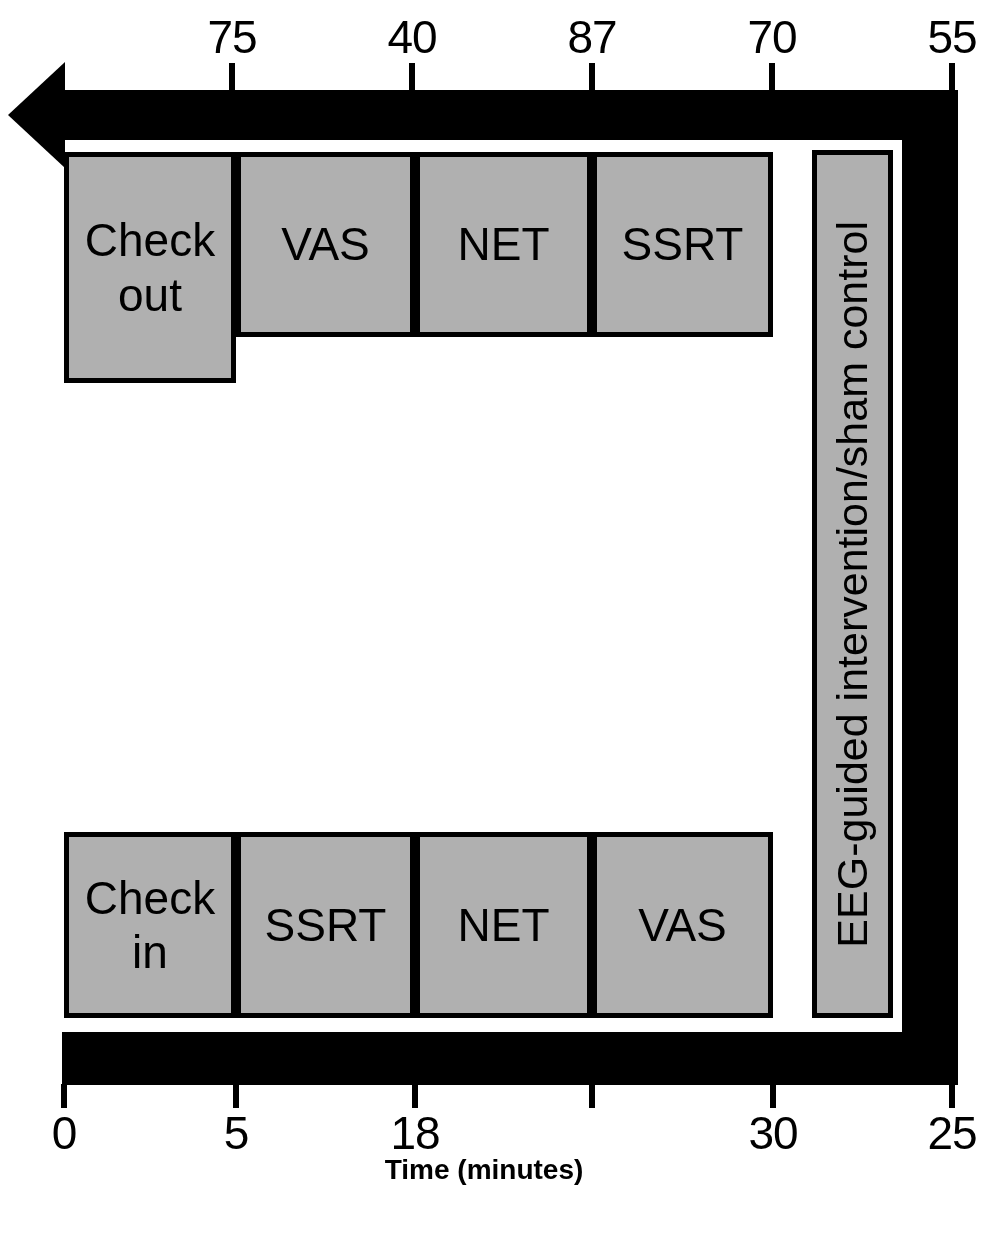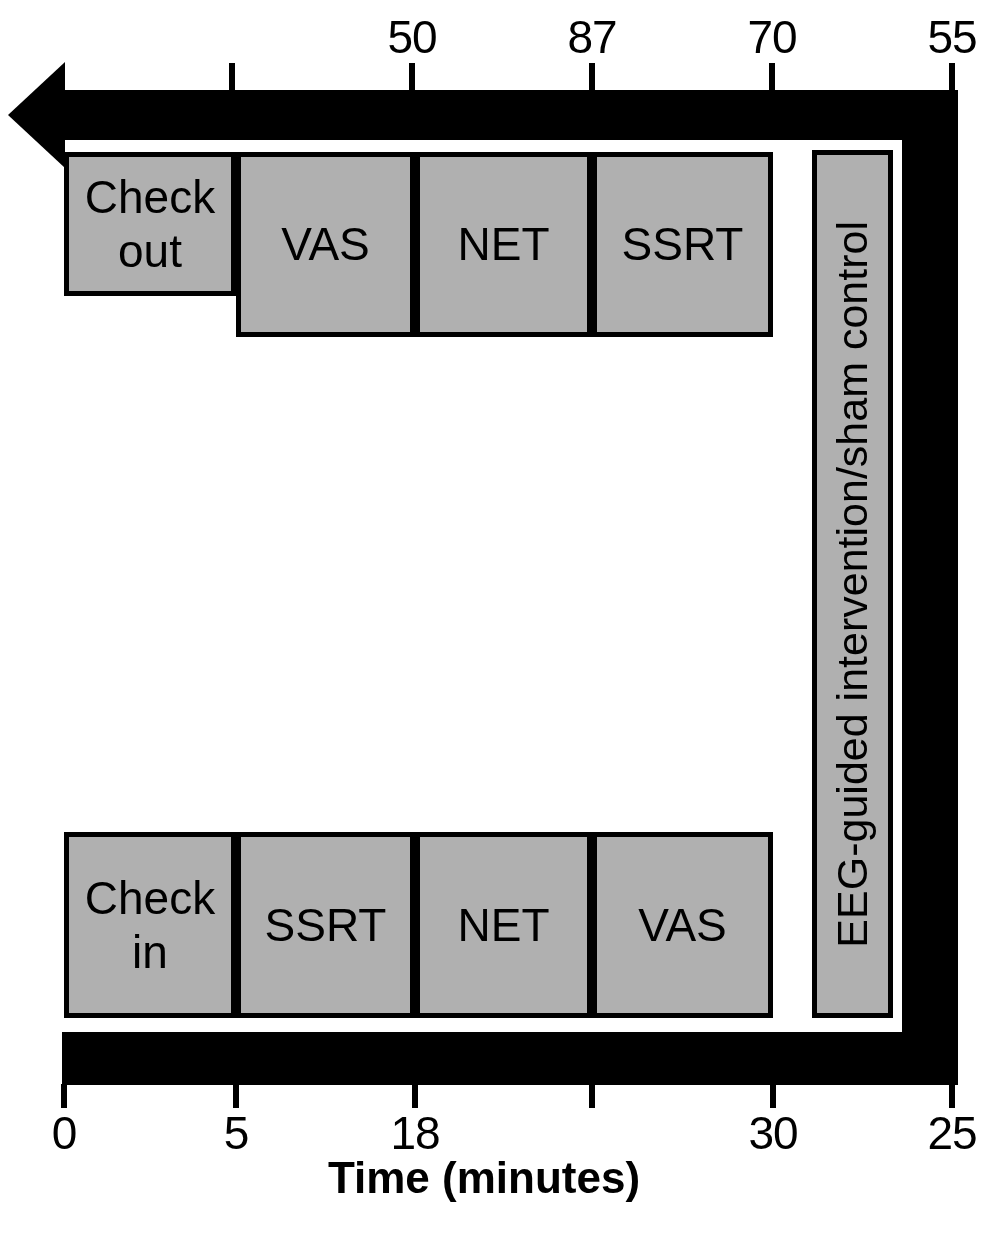--- a/index.html
+++ b/index.html
@@ -26,51 +26,52 @@
   .eeg-box{
     position:absolute;background:#b0b0b0;border:5px solid #000;
     box-sizing:border-box;display:flex;align-items:center;justify-content:center;z-index:1;
   }
   .eeg-text{
     writing-mode:vertical-rl;transform:rotate(180deg);
     font-size:43px;line-height:1;white-space:nowrap;
   }
   .axis-title{
     position:absolute;left:234px;top:1156px;width:500px;text-align:center;
-    font-size:44px;font-weight:bold;line-height:1;
+    font-size:28px;font-weight:bold;line-height:1;
   }
   
   .tt{top:63px;height:29px;}
   .tl{top:14px;}
   
   .bt{top:1084px;height:24px;}
   .bl{top:1110px;}
 </style>
 </head>
 <body>
 
 <div class="fig">
 
-  <div class="tick-label tl" style="left:352px">50</div>
+  <div class="tick-label tl" style="left:172px">75</div>
+  <div class="tick-label tl" style="left:352px">40</div>
   <div class="tick-label tl" style="left:532px">87</div>
   <div class="tick-label tl" style="left:712px">70</div>
   <div class="tick-label tl" style="left:892px">55</div>
 
   <div class="tick tt" style="left:229px"></div>
   <div class="tick tt" style="left:409px"></div>
   <div class="tick tt" style="left:589px"></div>
   <div class="tick tt" style="left:769px"></div>
   <div class="tick tt" style="left:949px"></div>
 
   <div class="arrowhead"></div>
   <div class="bar" style="left:56px;top:90px;width:902px;height:50px"></div>
   <div class="bar" style="left:902px;top:110px;width:56px;height:975px"></div>
   <div class="bar" style="left:62px;top:1032px;width:896px;height:53px"></div>
 
-  <div class="task-box" style="left:64px;top:152px;width:172px;height:144px">
+  <div class="task-box" style="left:64px;top:152px;width:172px;height:231px">
     <span>Check out</span>
   </div>
   <div class="task-box" style="left:236px;top:152px;width:179px;height:185px">
     <span>VAS</span>
   </div>
   <div class="task-box" style="left:415px;top:152px;width:177px;height:185px">
     <span>NET</span>
   </div>
   <div class="task-box" style="left:592px;top:152px;width:181px;height:185px">
     <span>SSRT</span>

